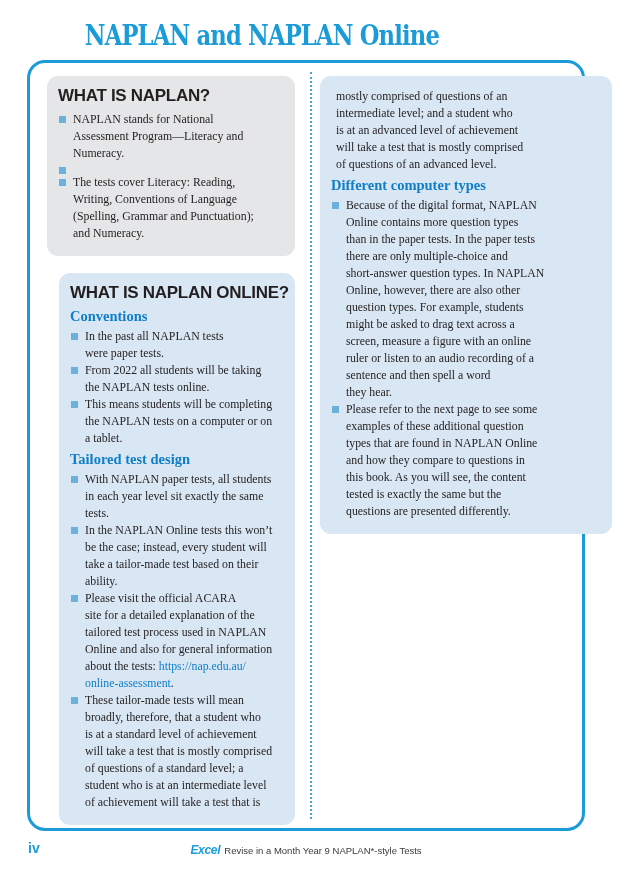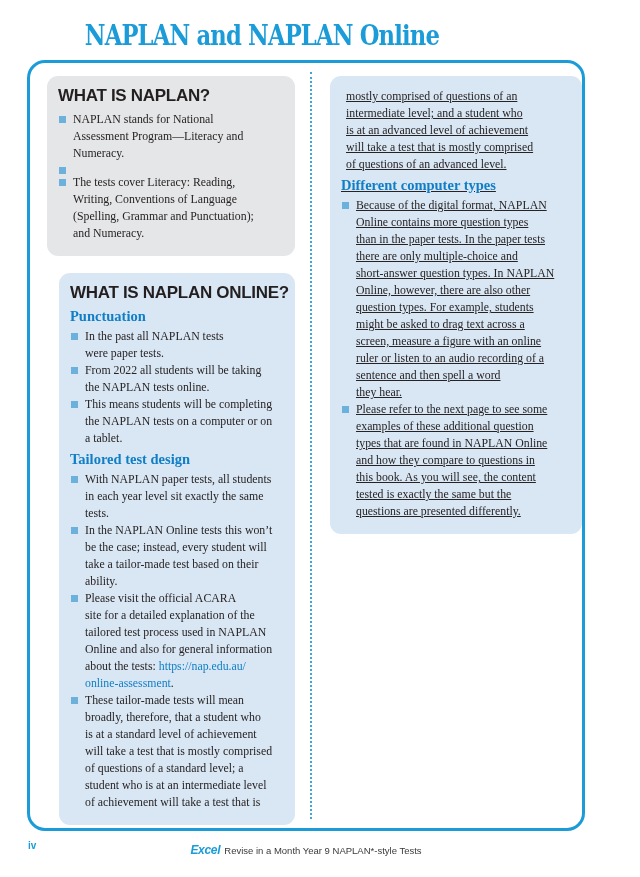--- a/index.html
+++ b/index.html
@@ -29,21 +29,21 @@
     position:absolute;left:27px;top:60px;width:558px;height:771px;
     border:3px solid var(--accent-blue);border-radius:18px;
   }
   .divider{
     position:absolute;left:280px;top:9px;bottom:9px;width:0;
     border-left:2px dotted #3fa6dc;
   }
 
   .col{position:absolute;top:13px;}
   .col-left{left:17px;width:248px;border-radius:10px;}
-  .col-right{left:300px;width:252px;text-decoration:underline;}
+  .col-right{left:290px;width:292px;}
 
   .box{border-radius:11px;}
   .box-gray{background:var(--box-gray);padding:9px 8px 14px 10px;}
   .box-blue{background:var(--box-blue);padding:9px 8px 14px 10px;}
   .box + .box{margin-top:17px;margin-left:12px;}
 
   h2{
     font-family:"Liberation Sans",sans-serif;font-weight:bold;
     font-size:17px;letter-spacing:-0.3px;color:var(--heading-dark);
     margin:1px 0 5px 1px;white-space:nowrap;
@@ -67,21 +67,21 @@
 
   .continuation{
     font-size:11.8px;line-height:17px;white-space:pre-line;
     margin:3px 0 2px 6px;color:var(--text-dark);
   }
 
   .footer{position:absolute;left:0;top:838px;width:640px;height:30px;
     font-family:"Liberation Sans",sans-serif;}
   .page-num{
     position:absolute;left:28px;top:2px;
-    font-weight:bold;font-size:10px;color:var(--accent-blue);
+    font-weight:bold;font-size:14px;color:var(--accent-blue);
   }
   .footer-center{
     position:absolute;left:27px;width:558px;top:5px;text-align:center;
     font-size:9.5px;color:#3a3a3a;
   }
   .brand{
     font-weight:bold;font-style:italic;font-size:12px;
     color:var(--accent-blue);letter-spacing:-0.3px;margin-right:4px;
   }
 </style>
@@ -113,21 +113,21 @@
             <span class="bt">The tests cover Literacy: Reading,
 Writing, Conventions of Language
 (Spelling, Grammar and Punctuation);
 and Numeracy.</span>
           </div>
         </div>
     </section>
 
     <section class="box box-blue">
       <h2>WHAT IS NAPLAN ONLINE?</h2>
-      <h3>Punctuation</h3>
+      <h3>Conventions</h3>
       <div class="bullet-list">
           <div class="bullet-item">
             <span class="sq"></span>
             <span class="bt">In the past all NAPLAN tests
 were paper tests.</span>
           </div>
           <div class="bullet-item">
             <span class="sq"></span>
             <span class="bt">From 2022 all students will be taking
 the NAPLAN tests online.</span>

